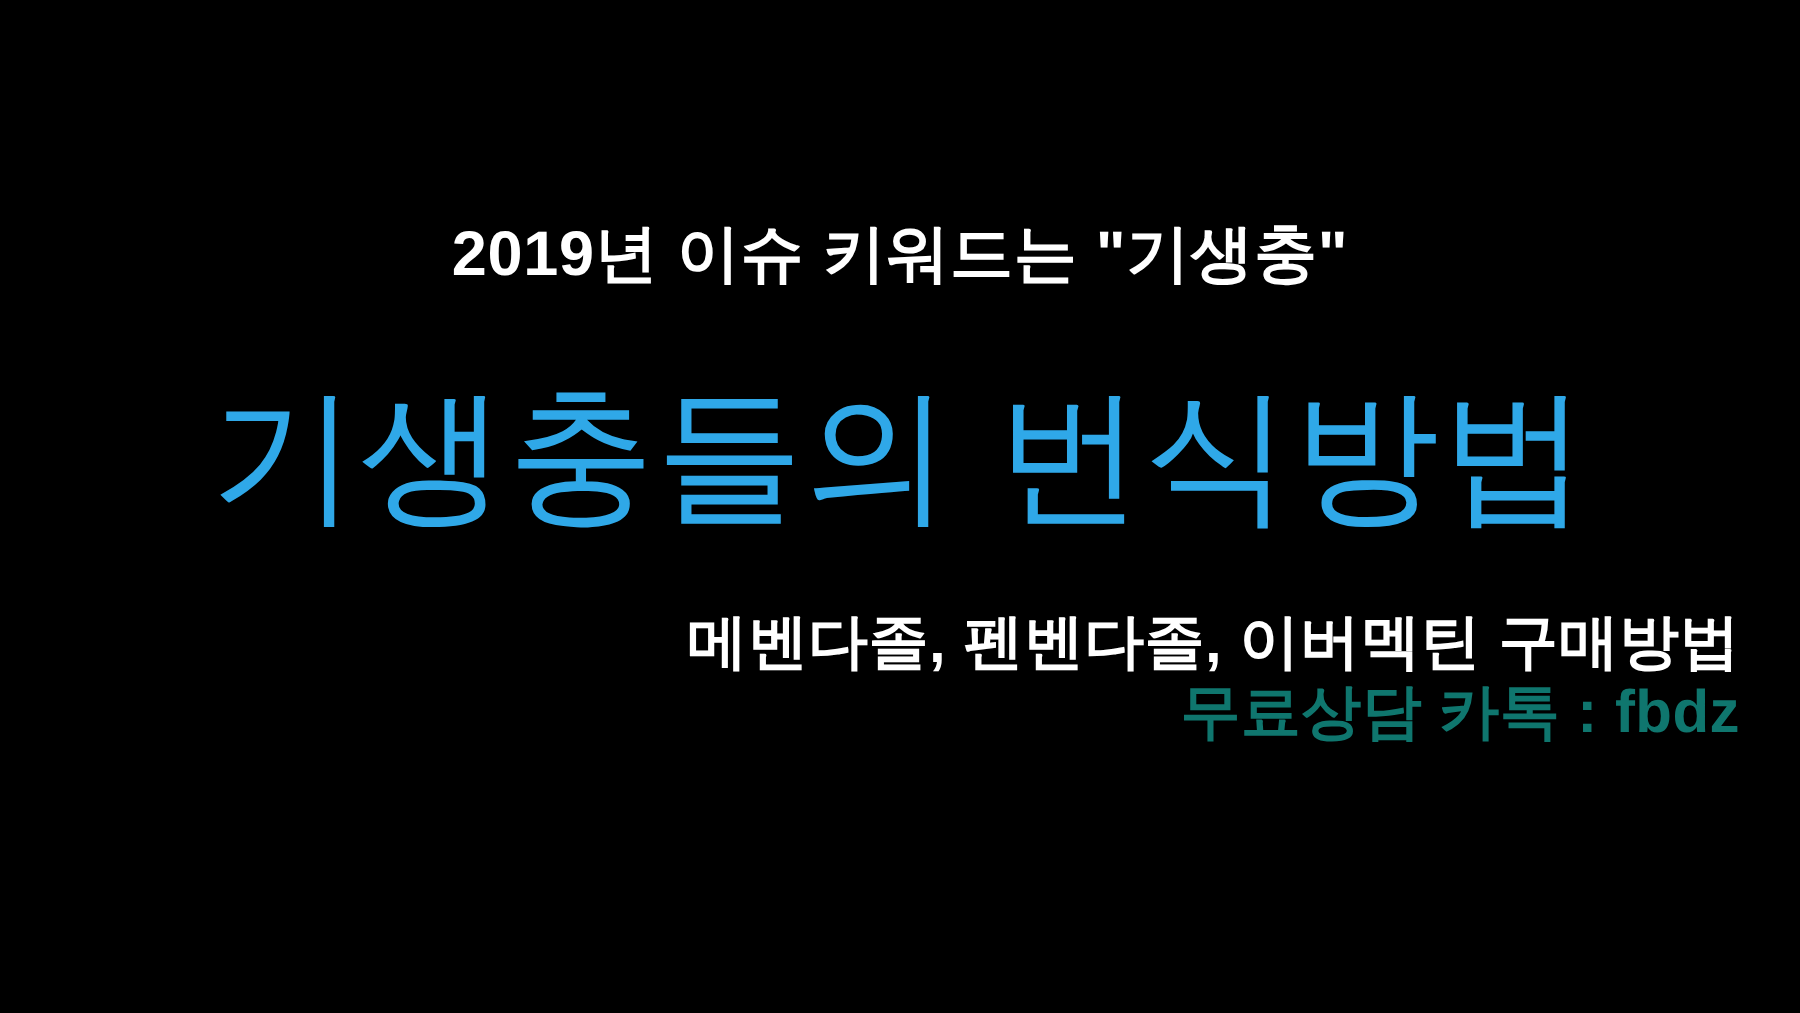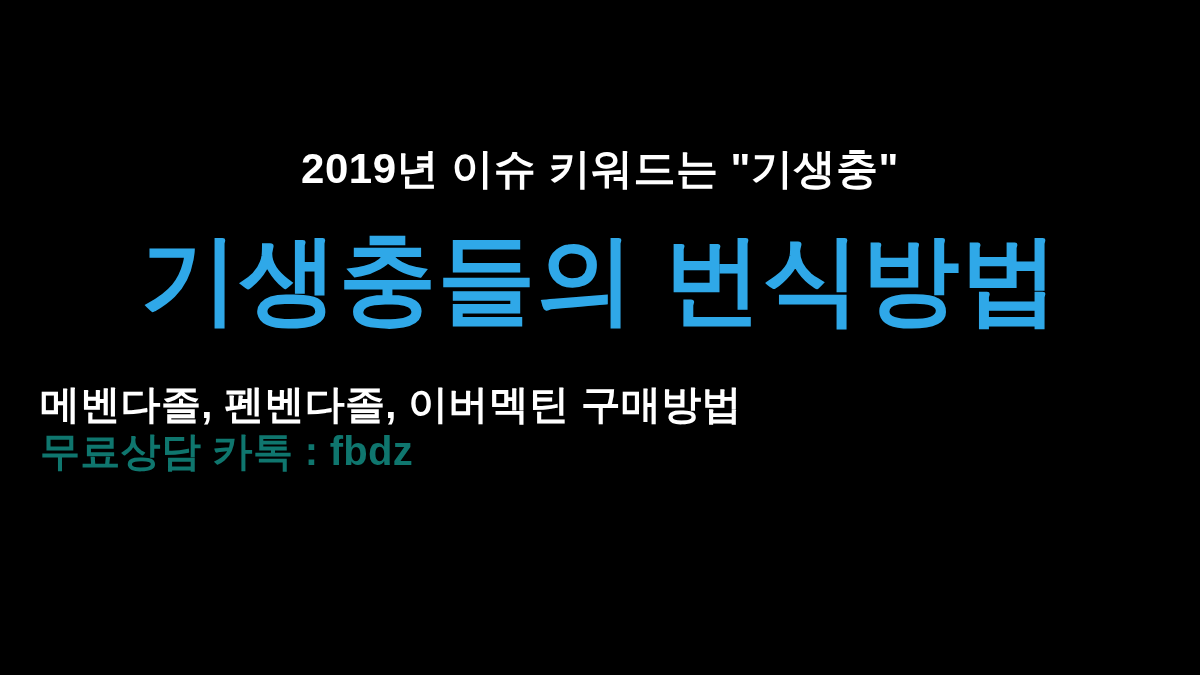--- a/index.html
+++ b/index.html
@@ -42,36 +42,36 @@
     width: 1100px;
     font-size: 42px;
     line-height: 52px;
     font-weight: 700;
     letter-spacing: 0.5px;
     color: #ffffff;
     white-space: nowrap;
   }
 
   .headline {
-    margin-top: 28px;
+    margin-top: 52px;
     width: 1160px;
     font-size: 98px;
     line-height: 112px;
-    font-weight: 700;
+    font-weight: 400;
     letter-spacing: 1px;
     color: #2fa8e8;
     white-space: nowrap;
   }
 
   .footer-block {
     margin-top: 46px;
     width: 1120px;
     display: flex;
     flex-direction: column;
-    align-items: flex-start;
+    align-items: flex-end;
   }
 
   .footer-line {
     font-size: 40px;
     line-height: 47px;
     font-weight: 700;
     letter-spacing: 0.3px;
     color: #ffffff;
     white-space: nowrap;
   }

